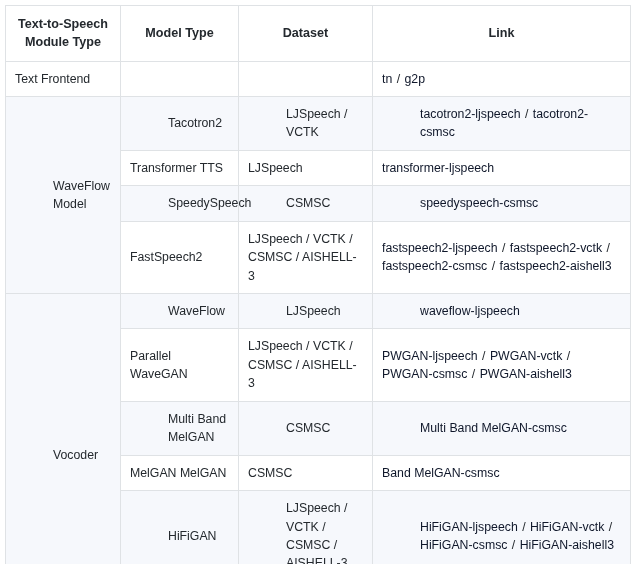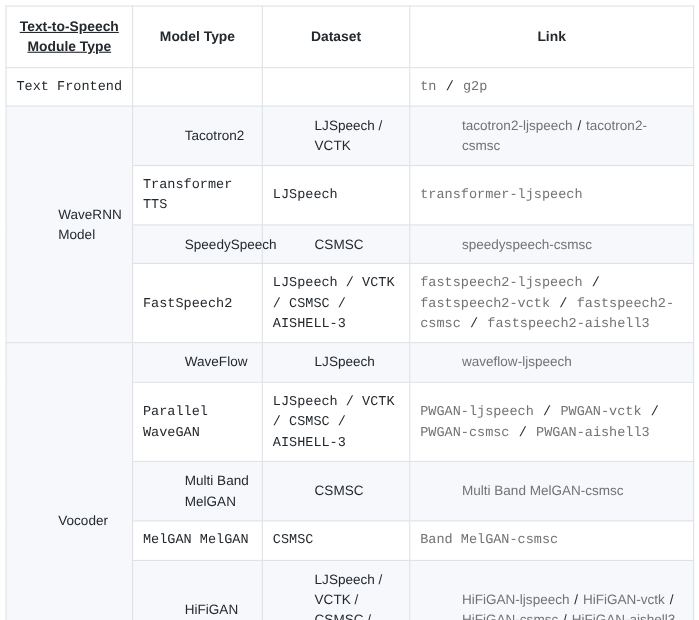--- a/index.html
+++ b/index.html
@@ -30,42 +30,42 @@
     border:1px solid #dfe2e5;
     background:#ffffff;
     font-weight:bold;
     font-size:12.6px;
     text-align:center;
     padding:9px 8px;
     line-height:1.45;
     color:#24292e;
   }
   table.models th.left-head{
-    padding-left:10px;padding-right:10px;text-decoration:underline;
+    padding-left:10px;padding-right:10px;
   }
   table.models td{
     border:1px solid #dfe2e5;
     padding:8px 9px;
     line-height:1.5;
     vertical-align:middle;
     background:#ffffff;
   }
   
   tr.odd > td{ background:#f6f8fc;padding-left:47px; }
-  tr.even > td{ background:#ffffff;font-family:Liberation Mono, monospace; }
+  tr.even > td{ background:#ffffff; }
   
   td.group{
     background:#f6f8fc !important;
     vertical-align:middle;
   }
   td.group.plain{
     background:#ffffff !important;
   }
   a.lnk{
-    color:#737373;
+    color:#0f172a;
     text-decoration:none;
     cursor:pointer;
   }
   span.sep{
     color:#24292e;
     padding:0 1px;
   }
   td.link-cell{ word-wrap:break-word; }
 </style>
 </head>
@@ -88,21 +88,21 @@
       </tr>
     </thead>
     <tbody id="table-body">
         <tr class="even">
           <td class="group plain" rowspan="1">Text Frontend</td>
           <td></td>
           <td></td>
           <td class="link-cell"><a class="lnk">tn</a><span class="sep"> / </span><a class="lnk">g2p</a></td>
         </tr>
         <tr class="odd">
-          <td class="group" rowspan="4">WaveRNN Model</td>
+          <td class="group" rowspan="4">WaveFlow Model</td>
           <td>Tacotron2</td>
           <td>LJSpeech / VCTK</td>
           <td class="link-cell"><a class="lnk">tacotron2-ljspeech</a><span class="sep"> / </span><a class="lnk">tacotron2-csmsc</a></td>
         </tr>
         <tr class="even">
           <td>Transformer TTS</td>
           <td>LJSpeech</td>
           <td class="link-cell"><a class="lnk">transformer-ljspeech</a></td>
         </tr>
         <tr class="odd">

